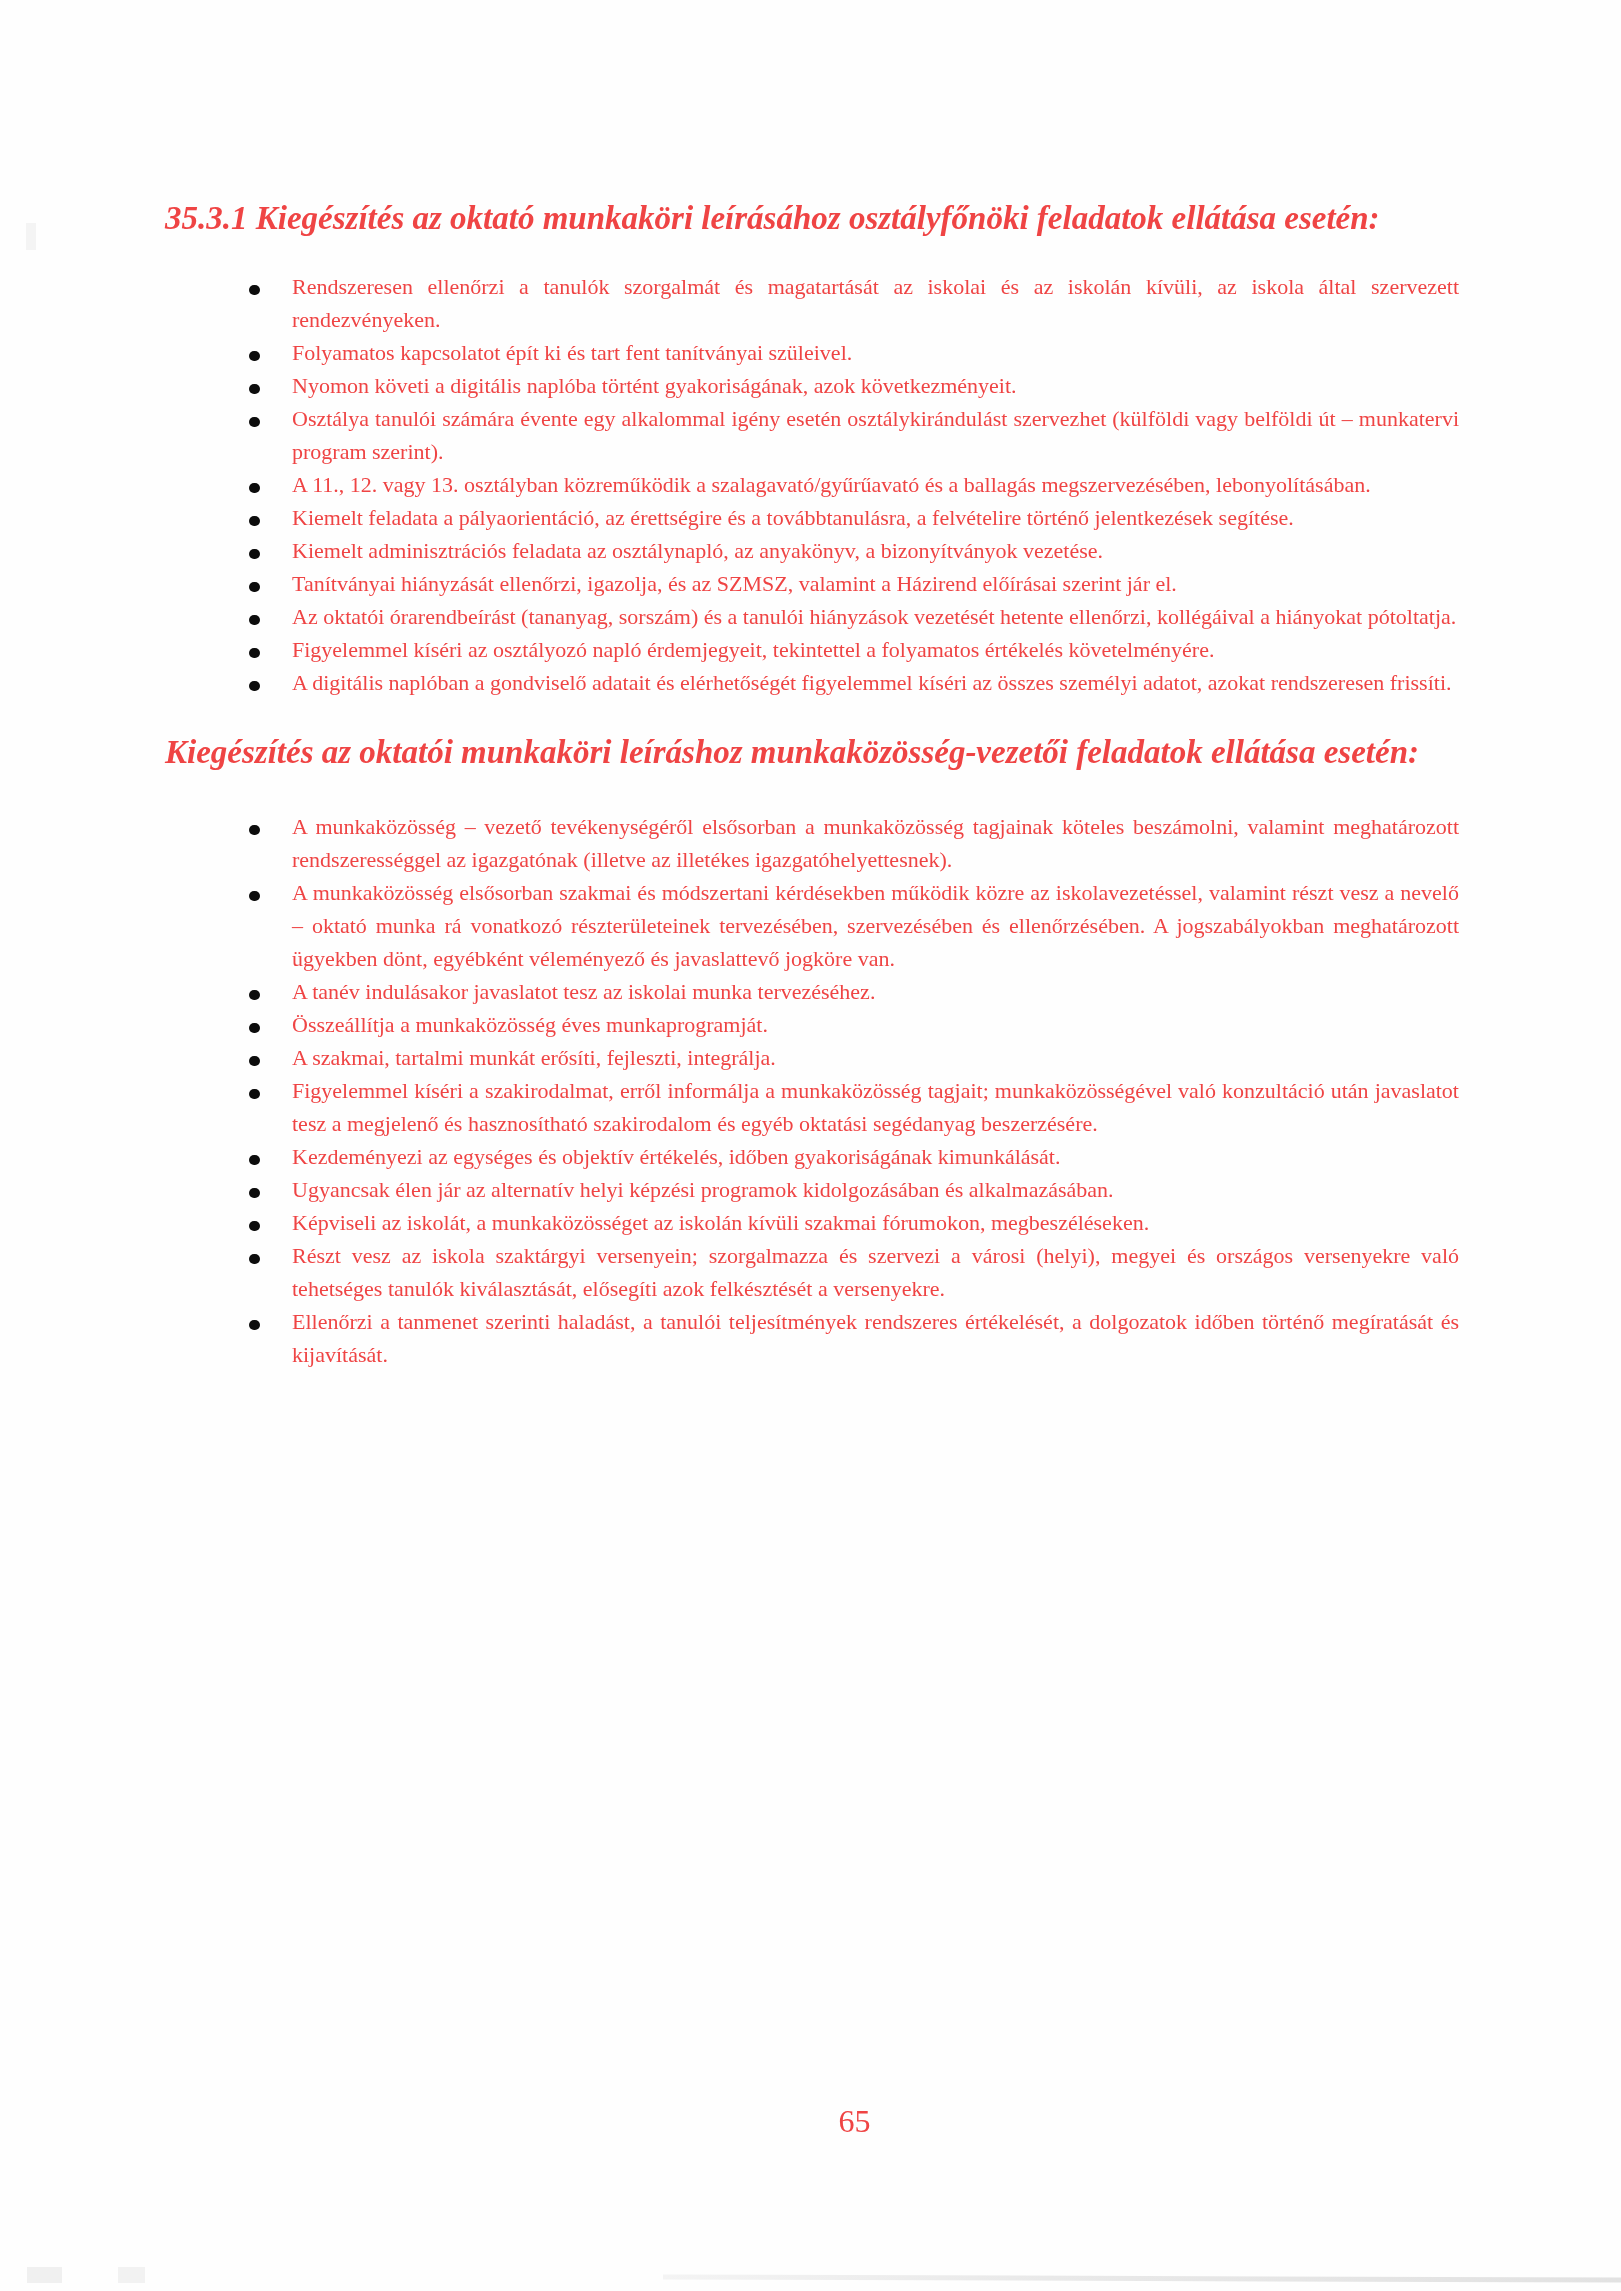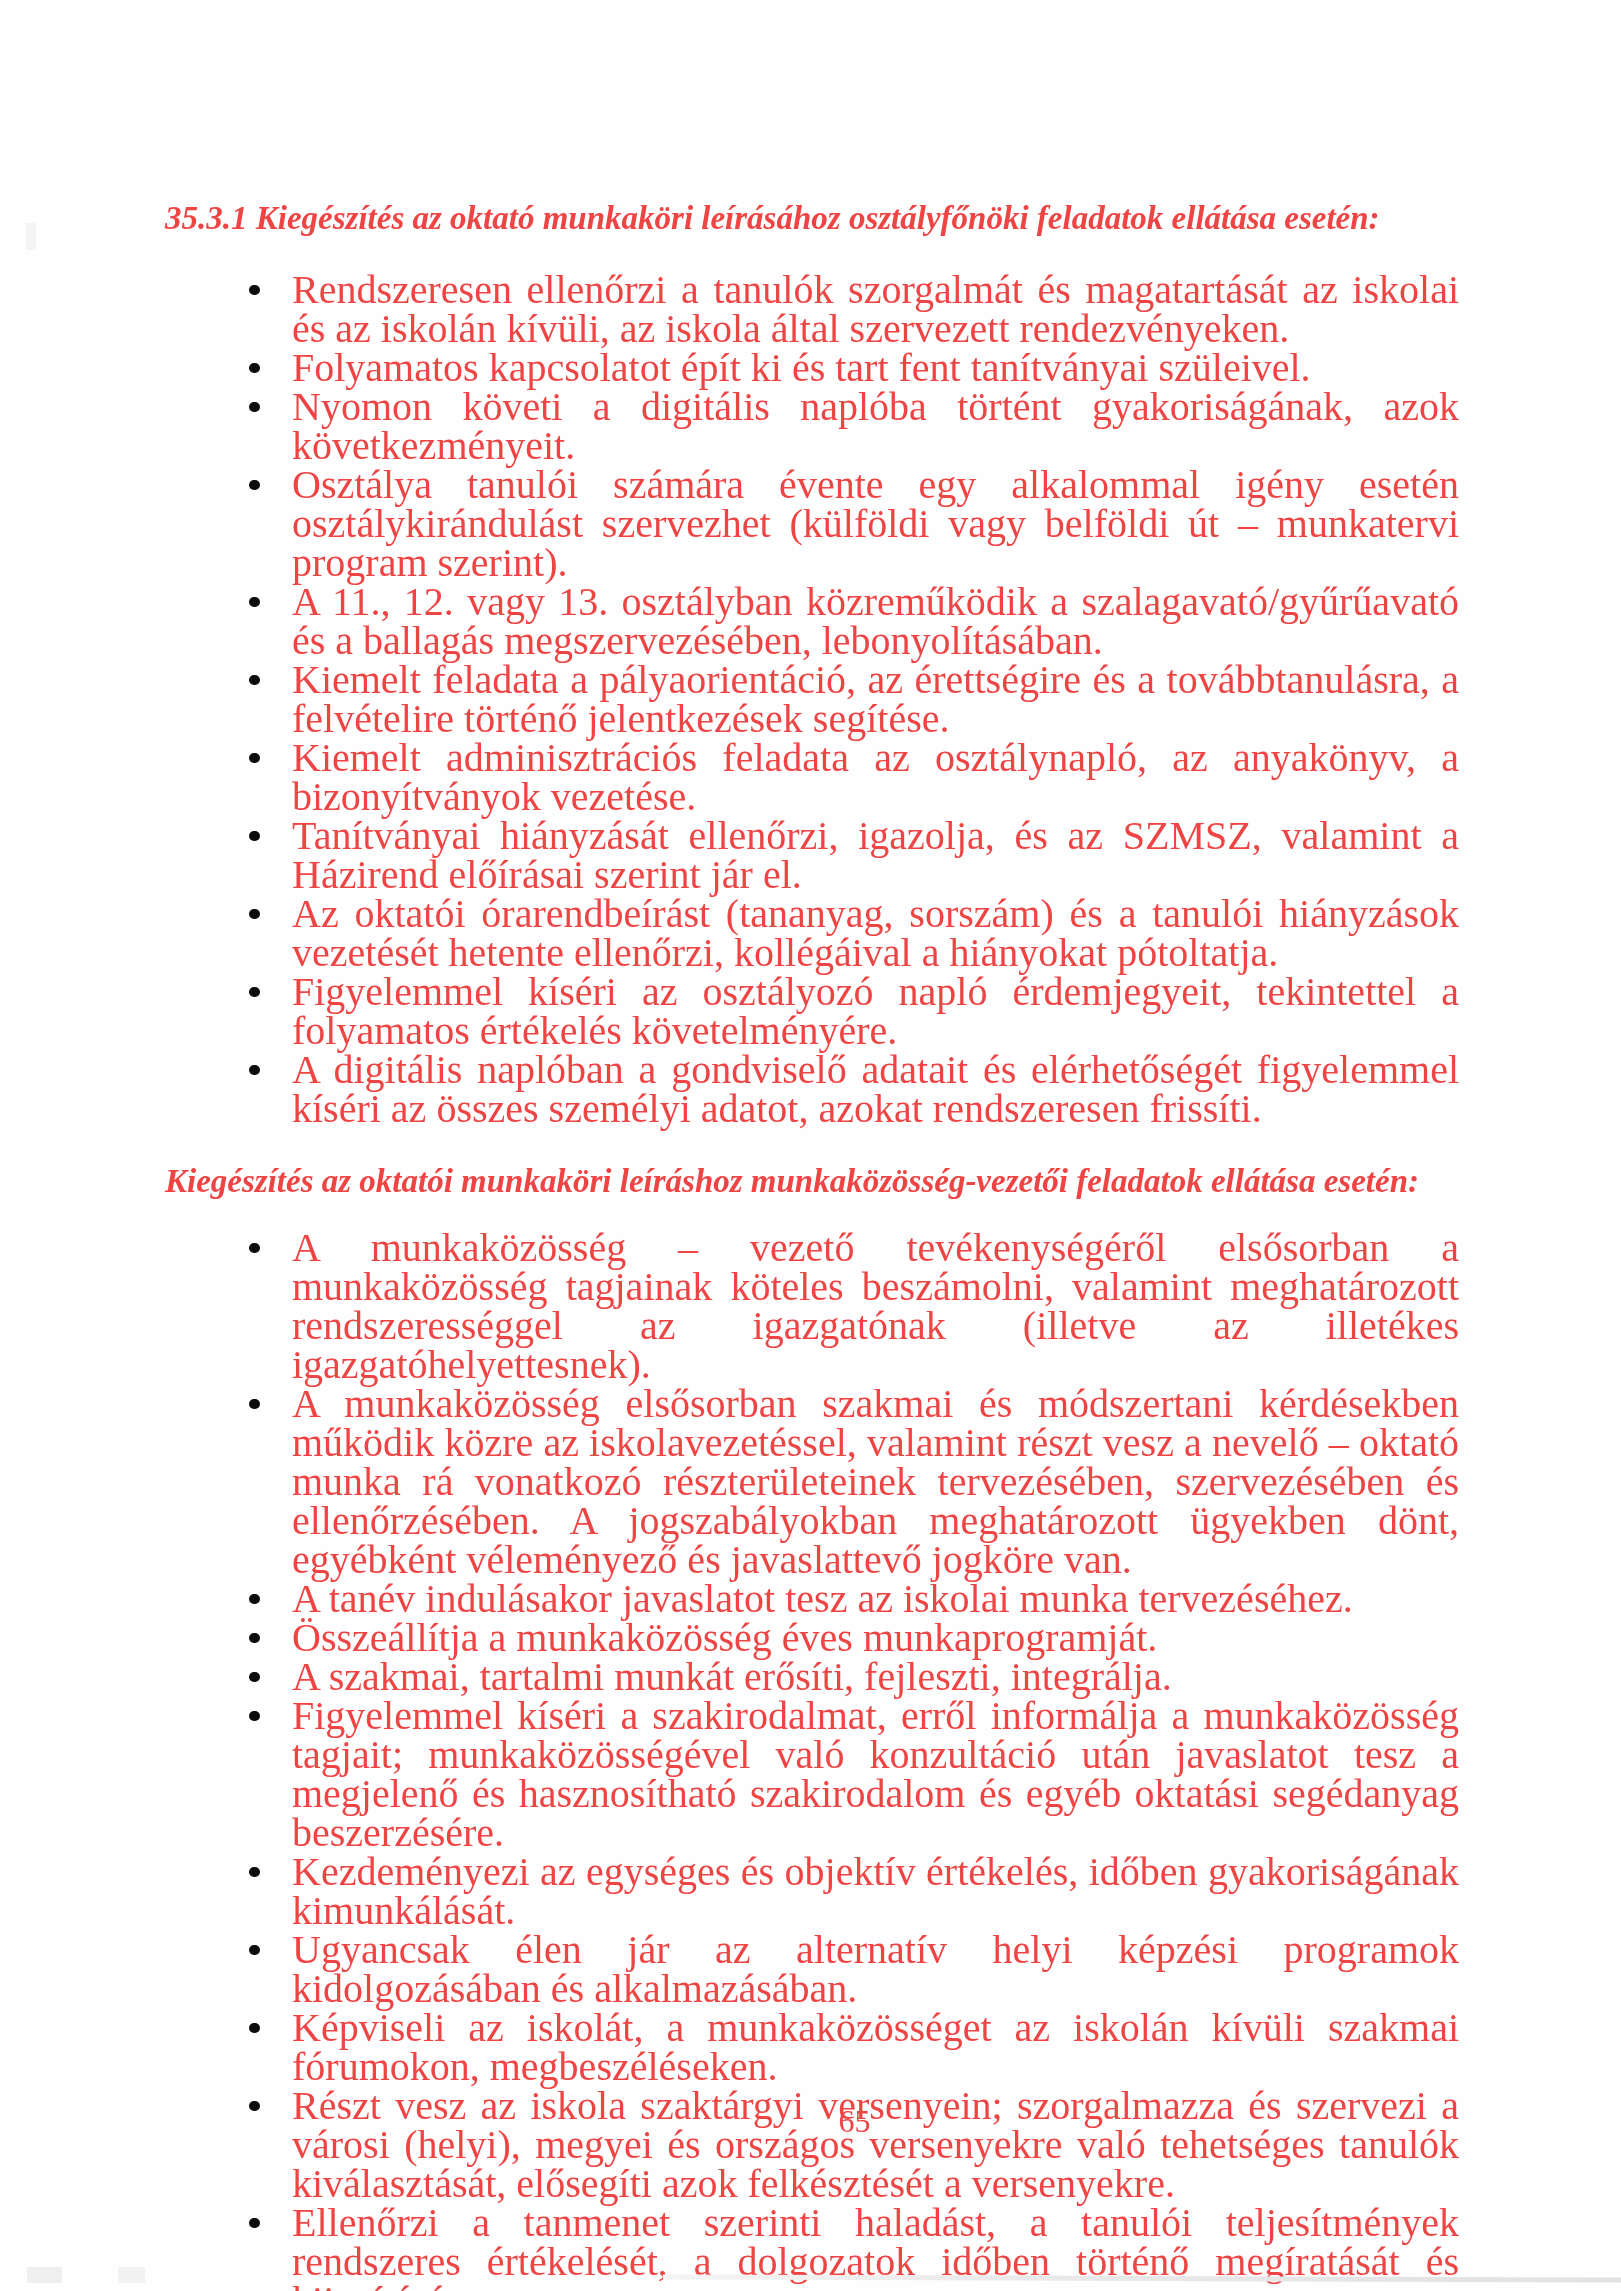--- a/index.html
+++ b/index.html
@@ -22,31 +22,31 @@
   .section-heading {
     font-size: 33px;
     line-height: 45px;
     font-weight: bold;
     font-style: italic;
     margin: 0 0 29px 0;
     text-align: left;
   }
   .section-heading.second {
     margin-top: 31px;
-    margin-bottom: 24px;
+    margin-bottom: 35px;
   }
   ul.bullets {
     list-style: none;
     margin: 0;
     padding: 0 0 0 127px;
   }
   li.bullet-item {
     position: relative;
-    font-size: 40px;
-    line-height: 39px;
+    font-size: 22px;
+    line-height: 33px;
     text-align: justify;
     text-justify: inter-word;
   }
   li.bullet-item .dot {
     position: absolute;
     left: -43px;
     top: 14.7px;
     width: 10.8px;
     height: 10.8px;
     border-radius: 50%;

